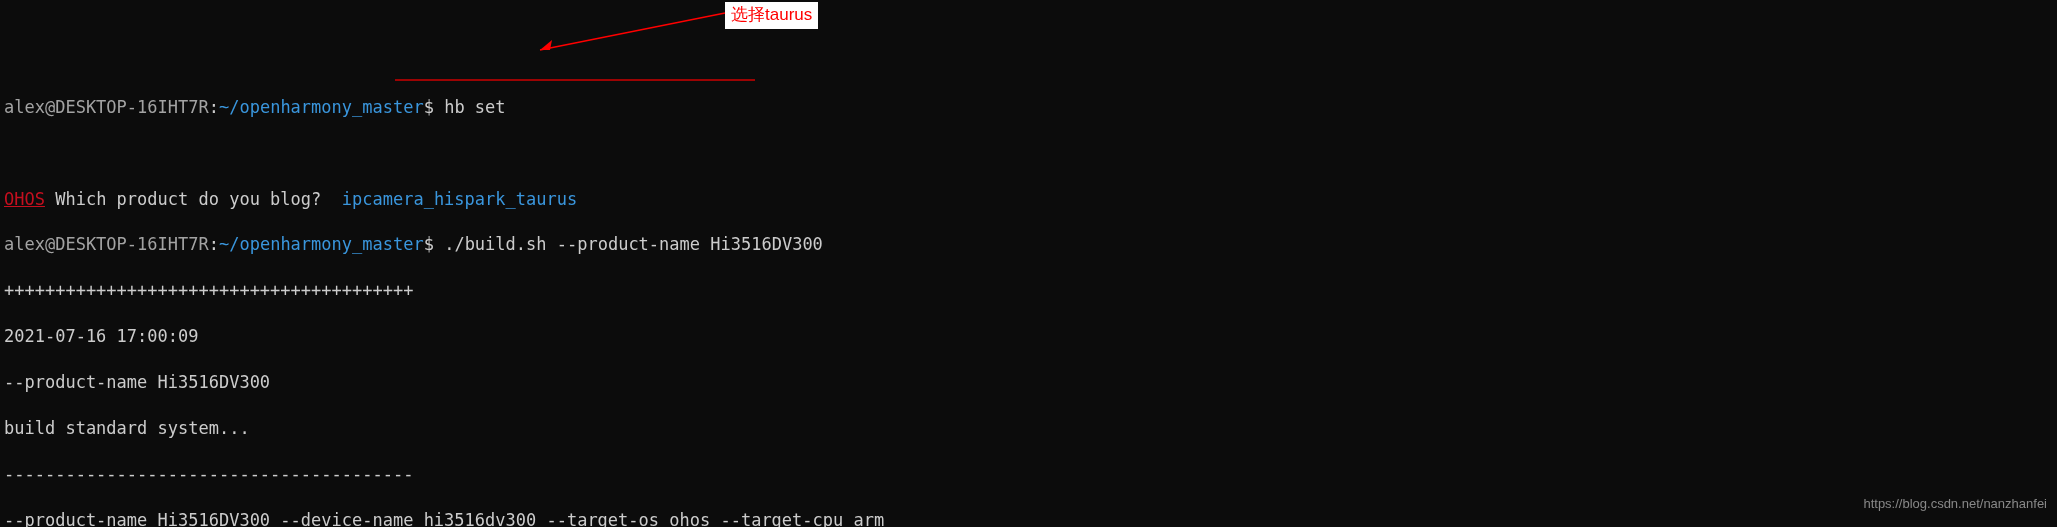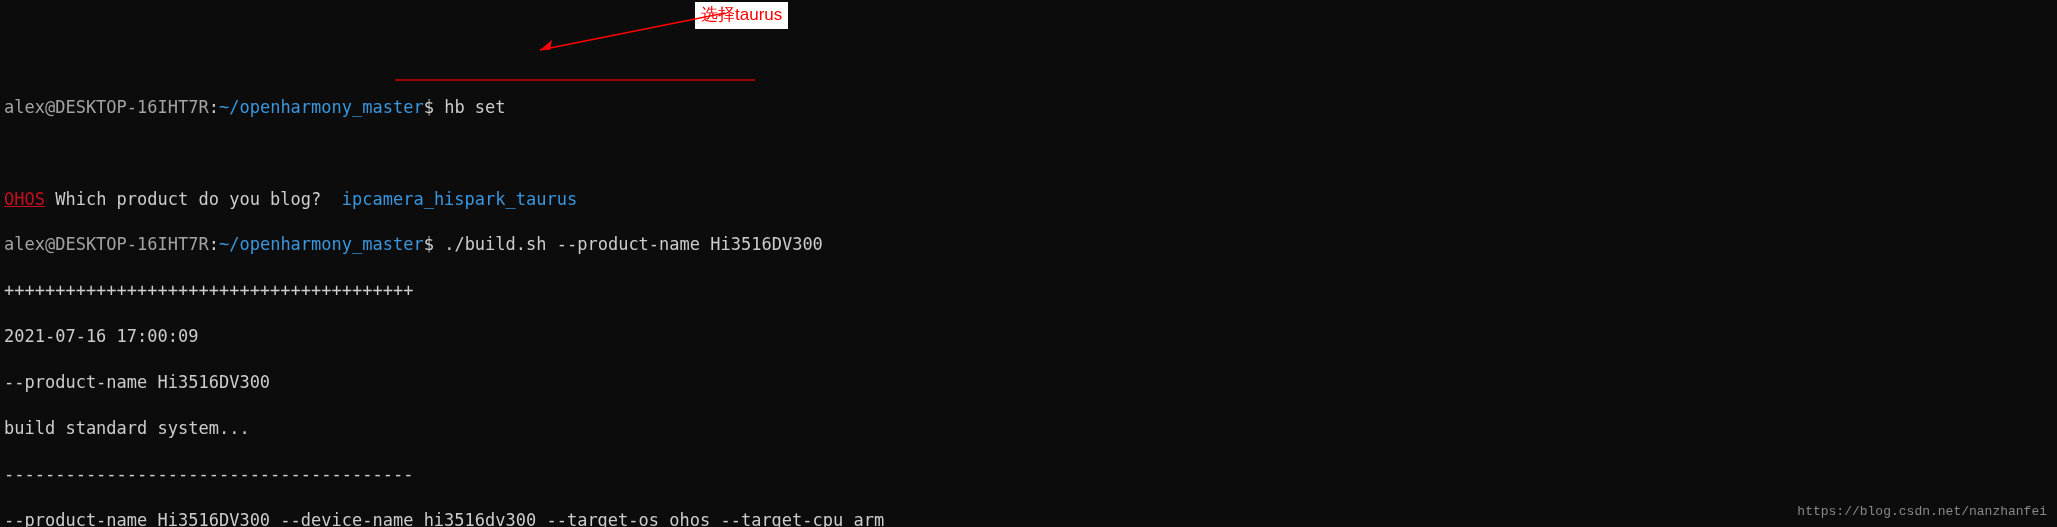--- a/index.html
+++ b/index.html
@@ -32,46 +32,46 @@
     }
     .cyan {
       color: #3a96dd;
     }
     .white {
       color: #cccccc;
     }
     .annotation {
       position: absolute;
       top: 2px;
-      left: 695px;
+      left: 725px;
       background: #ffffff;
       color: #ff0000;
       padding: 2px 6px;
       font-size: 17px;
       font-family: 'SimSun', 'Microsoft YaHei', sans-serif;
     }
     .arrow-svg {
       position: absolute;
       top: 8px;
       left: 530px;
       pointer-events: none;
     }
     .underline-svg {
       position: absolute;
       top: 78px;
       left: 395px;
       pointer-events: none;
     }
     .watermark {
       position: absolute;
-      bottom: 6px;
+      bottom: 14px;
       right: 10px;
       color: #888888;
       font-size: 13px;
-      font-family: Liberation Mono, monospace;
+      font-family: Liberation Sans, sans-serif;
     }
   </style>
 </head>
 <body>
 
 
 
 <div class="line"><span class="green">alex@DESKTOP-16IHT7R</span><span class="white">:</span><span class="cyan">~</span><span class="cyan">/openharmony_master</span><span class="white">$ </span><span class="white">hb set</span></div>
 <div class="line"> </div>
 <div class="line"><span class="red">OHOS</span><span class="white"> Which product do you blog?  </span><span class="cyan">ipcamera_hispark_taurus</span></div>

